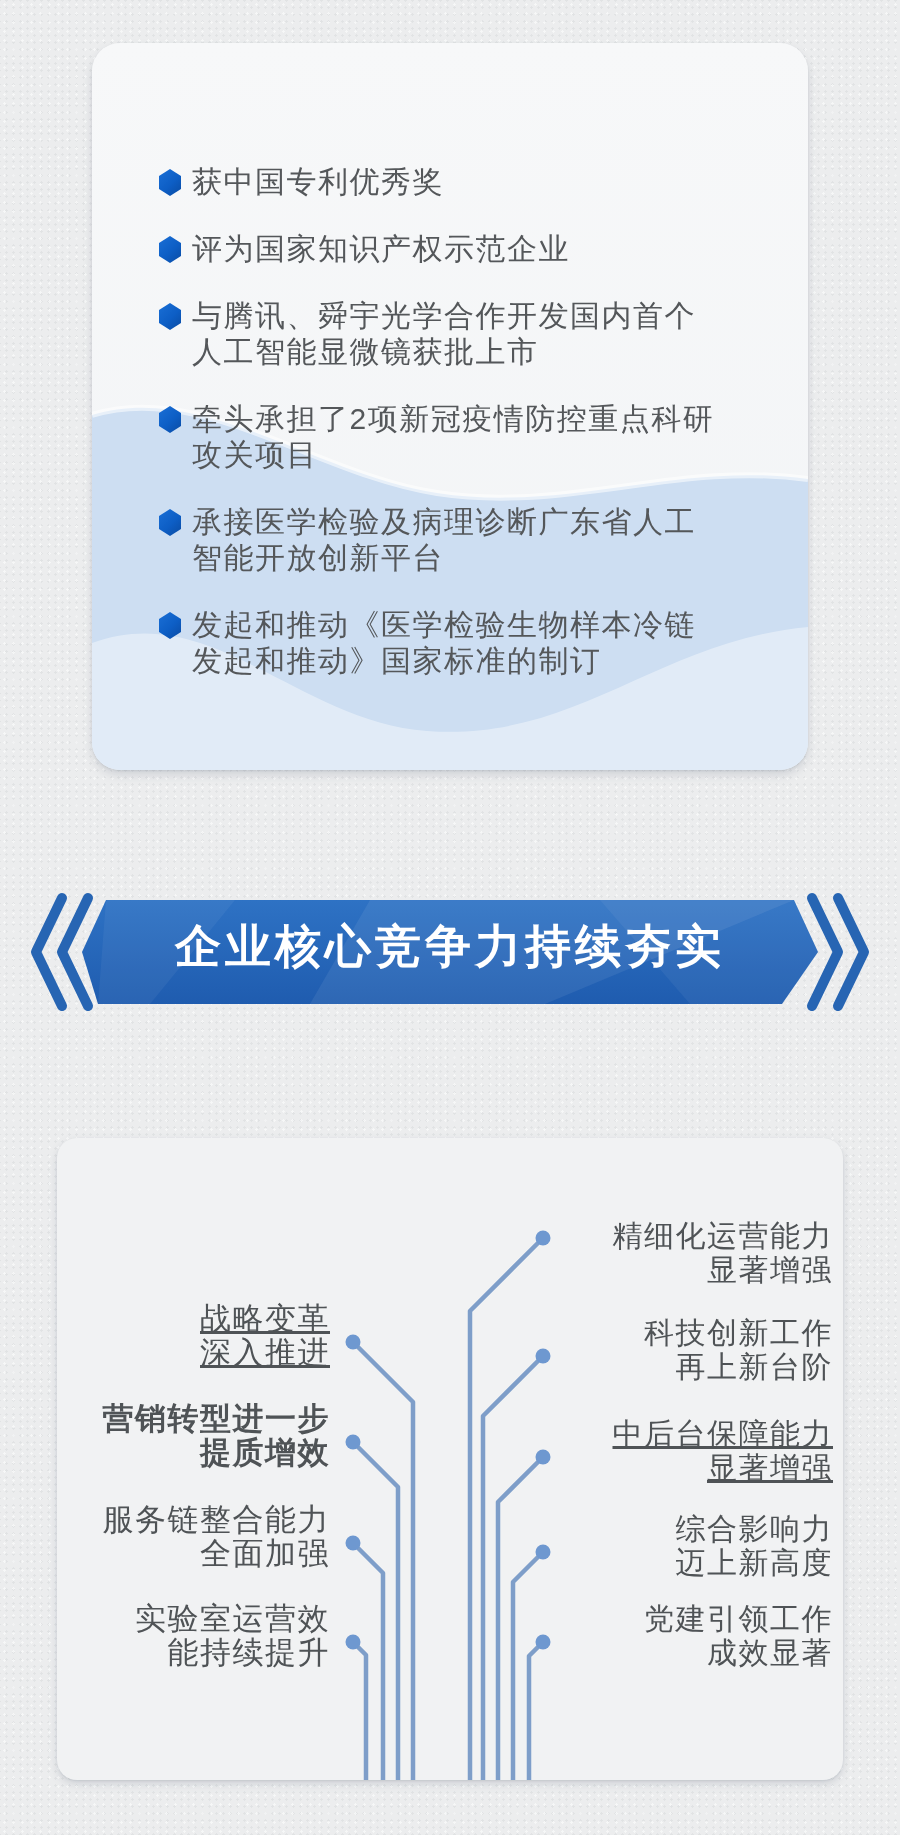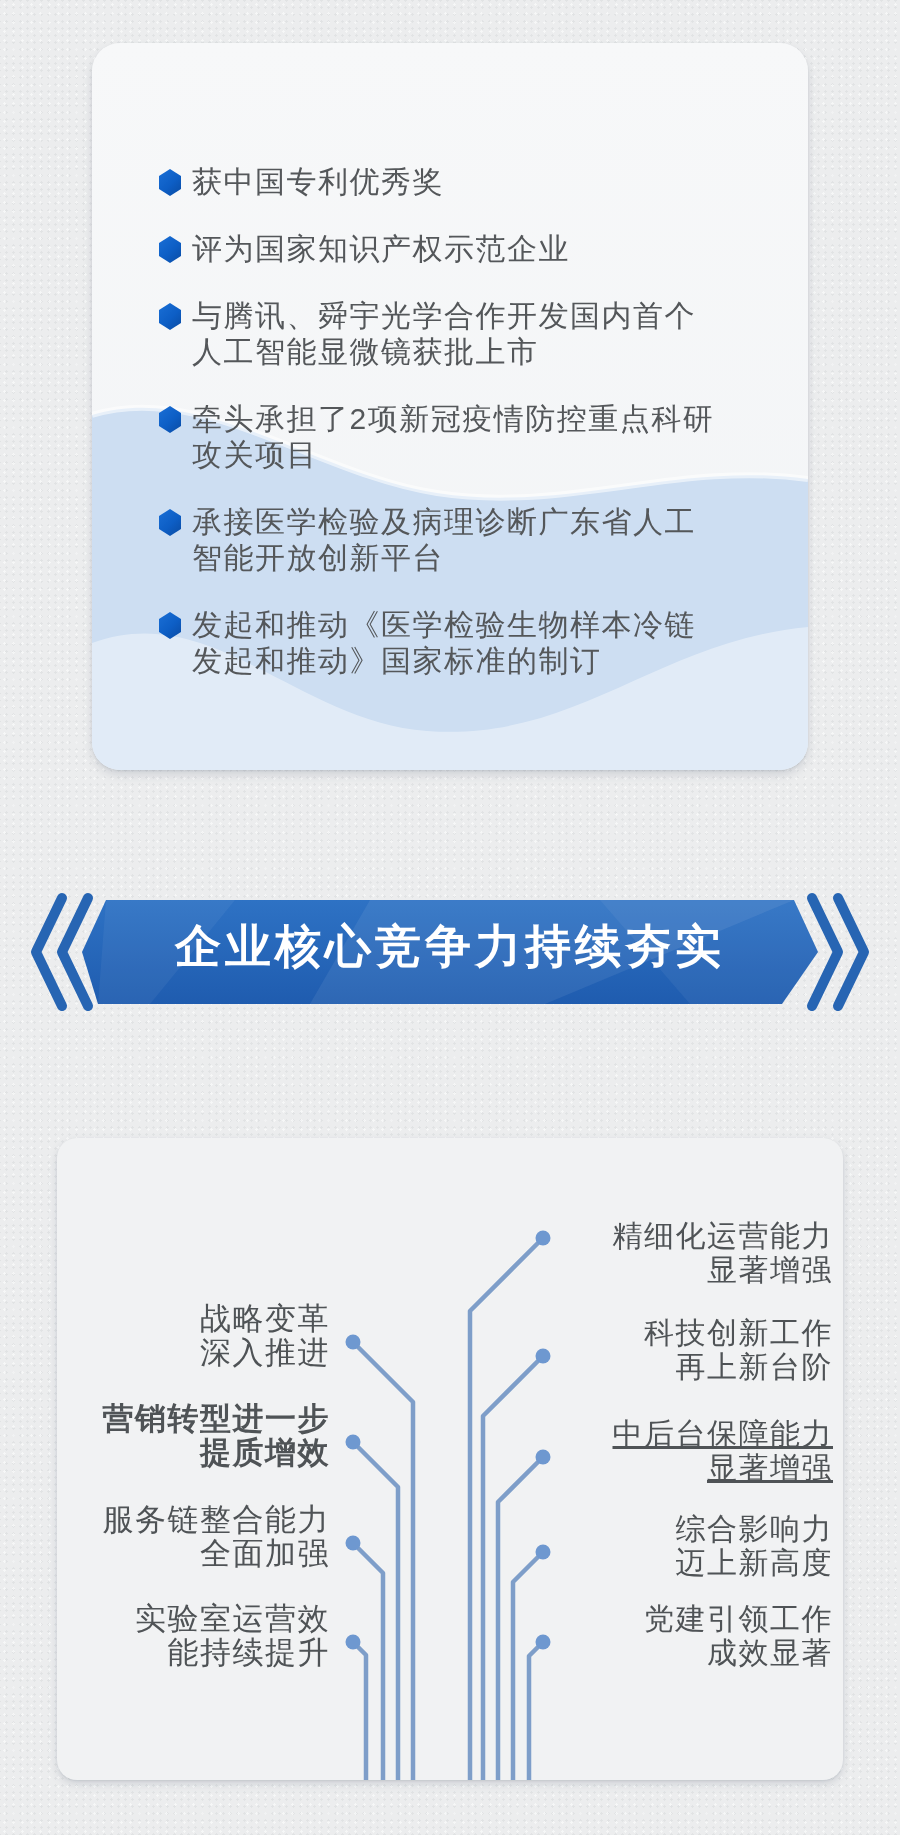--- a/index.html
+++ b/index.html
@@ -165,21 +165,21 @@
         <circle cx="296" cy="405" r="7.5"></circle>
         <circle cx="296" cy="504" r="7.5"></circle>
         <circle cx="486" cy="100" r="7.5"></circle>
         <circle cx="486" cy="218" r="7.5"></circle>
         <circle cx="486" cy="319" r="7.5"></circle>
         <circle cx="486" cy="414" r="7.5"></circle>
         <circle cx="486" cy="504" r="7.5"></circle>
       </g>
     </svg>
 
-    <div class="diag-item left" style="top:164px;right:513px;">
+    <div class="diag-item left" style="top:164px;right:513px;text-decoration:underline;">
       <span>战略变革</span>
       <span>深入推进</span>
     </div>
     <div class="diag-item left" style="top:264px;right:513px;font-weight:bold;">
       <span>营销转型进一步</span>
       <span>提质增效</span>
     </div>
     <div class="diag-item left" style="top:365px;right:513px;">
       <span>服务链整合能力</span>
       <span>全面加强</span>

